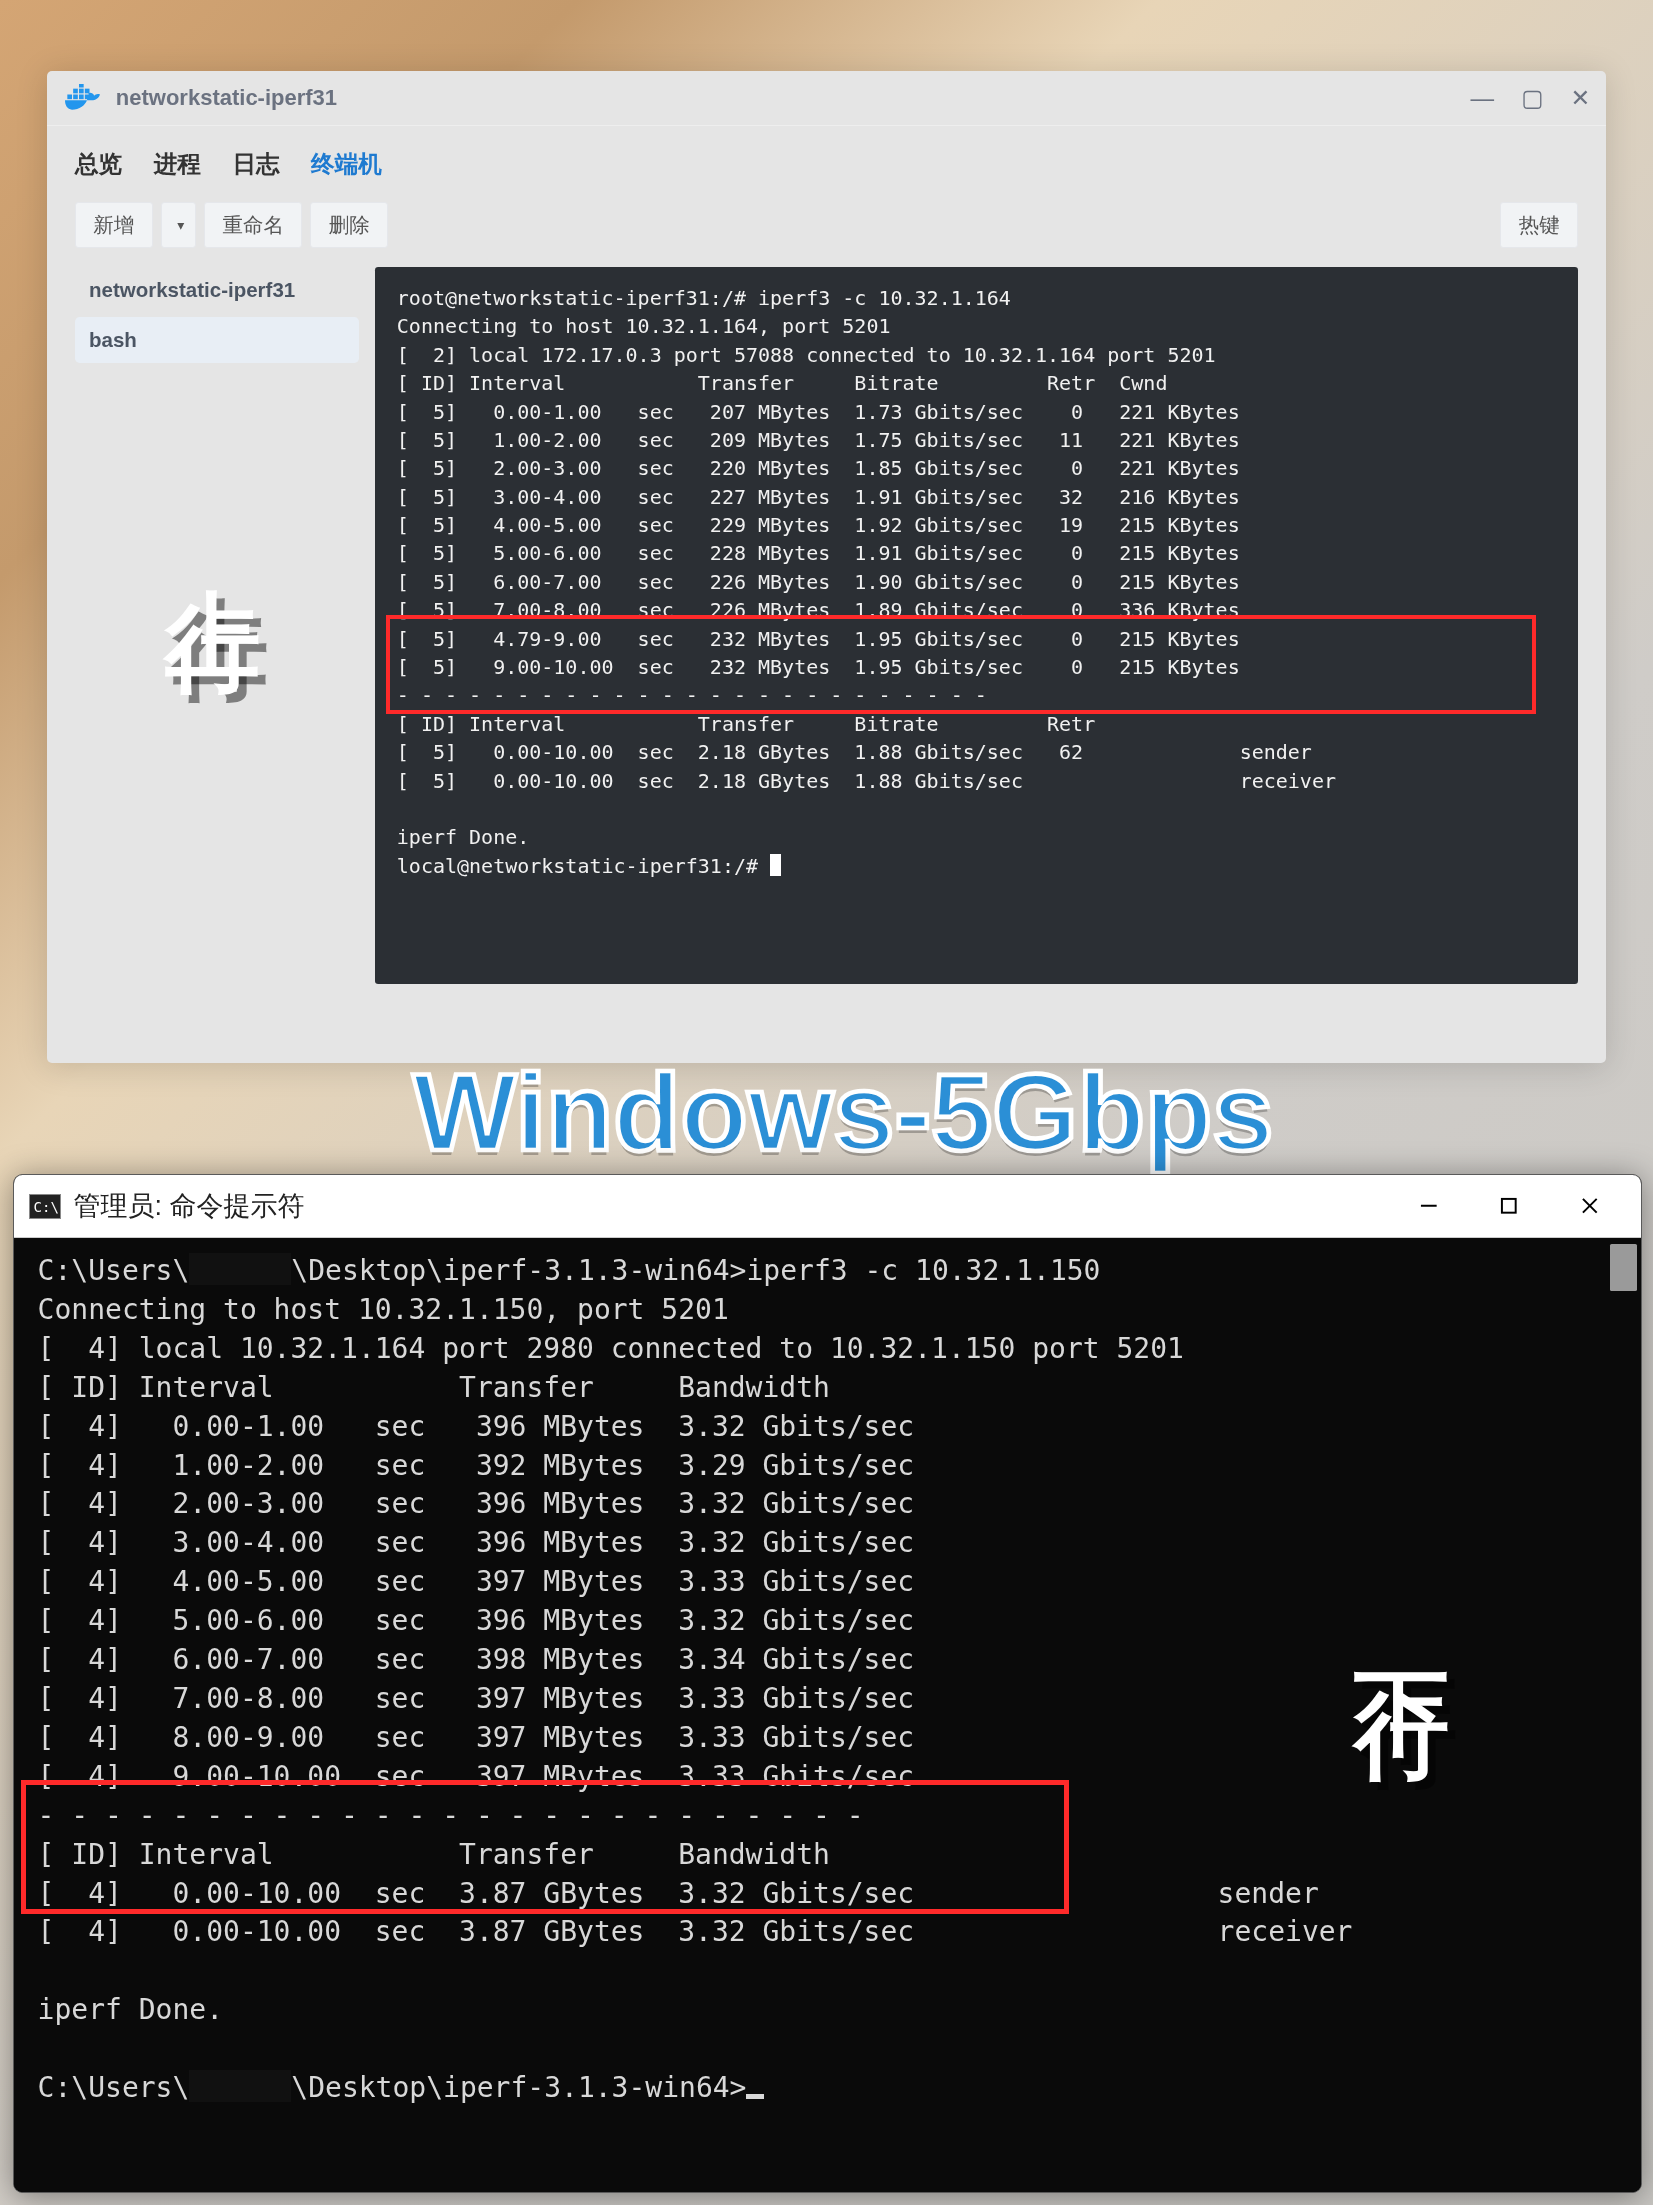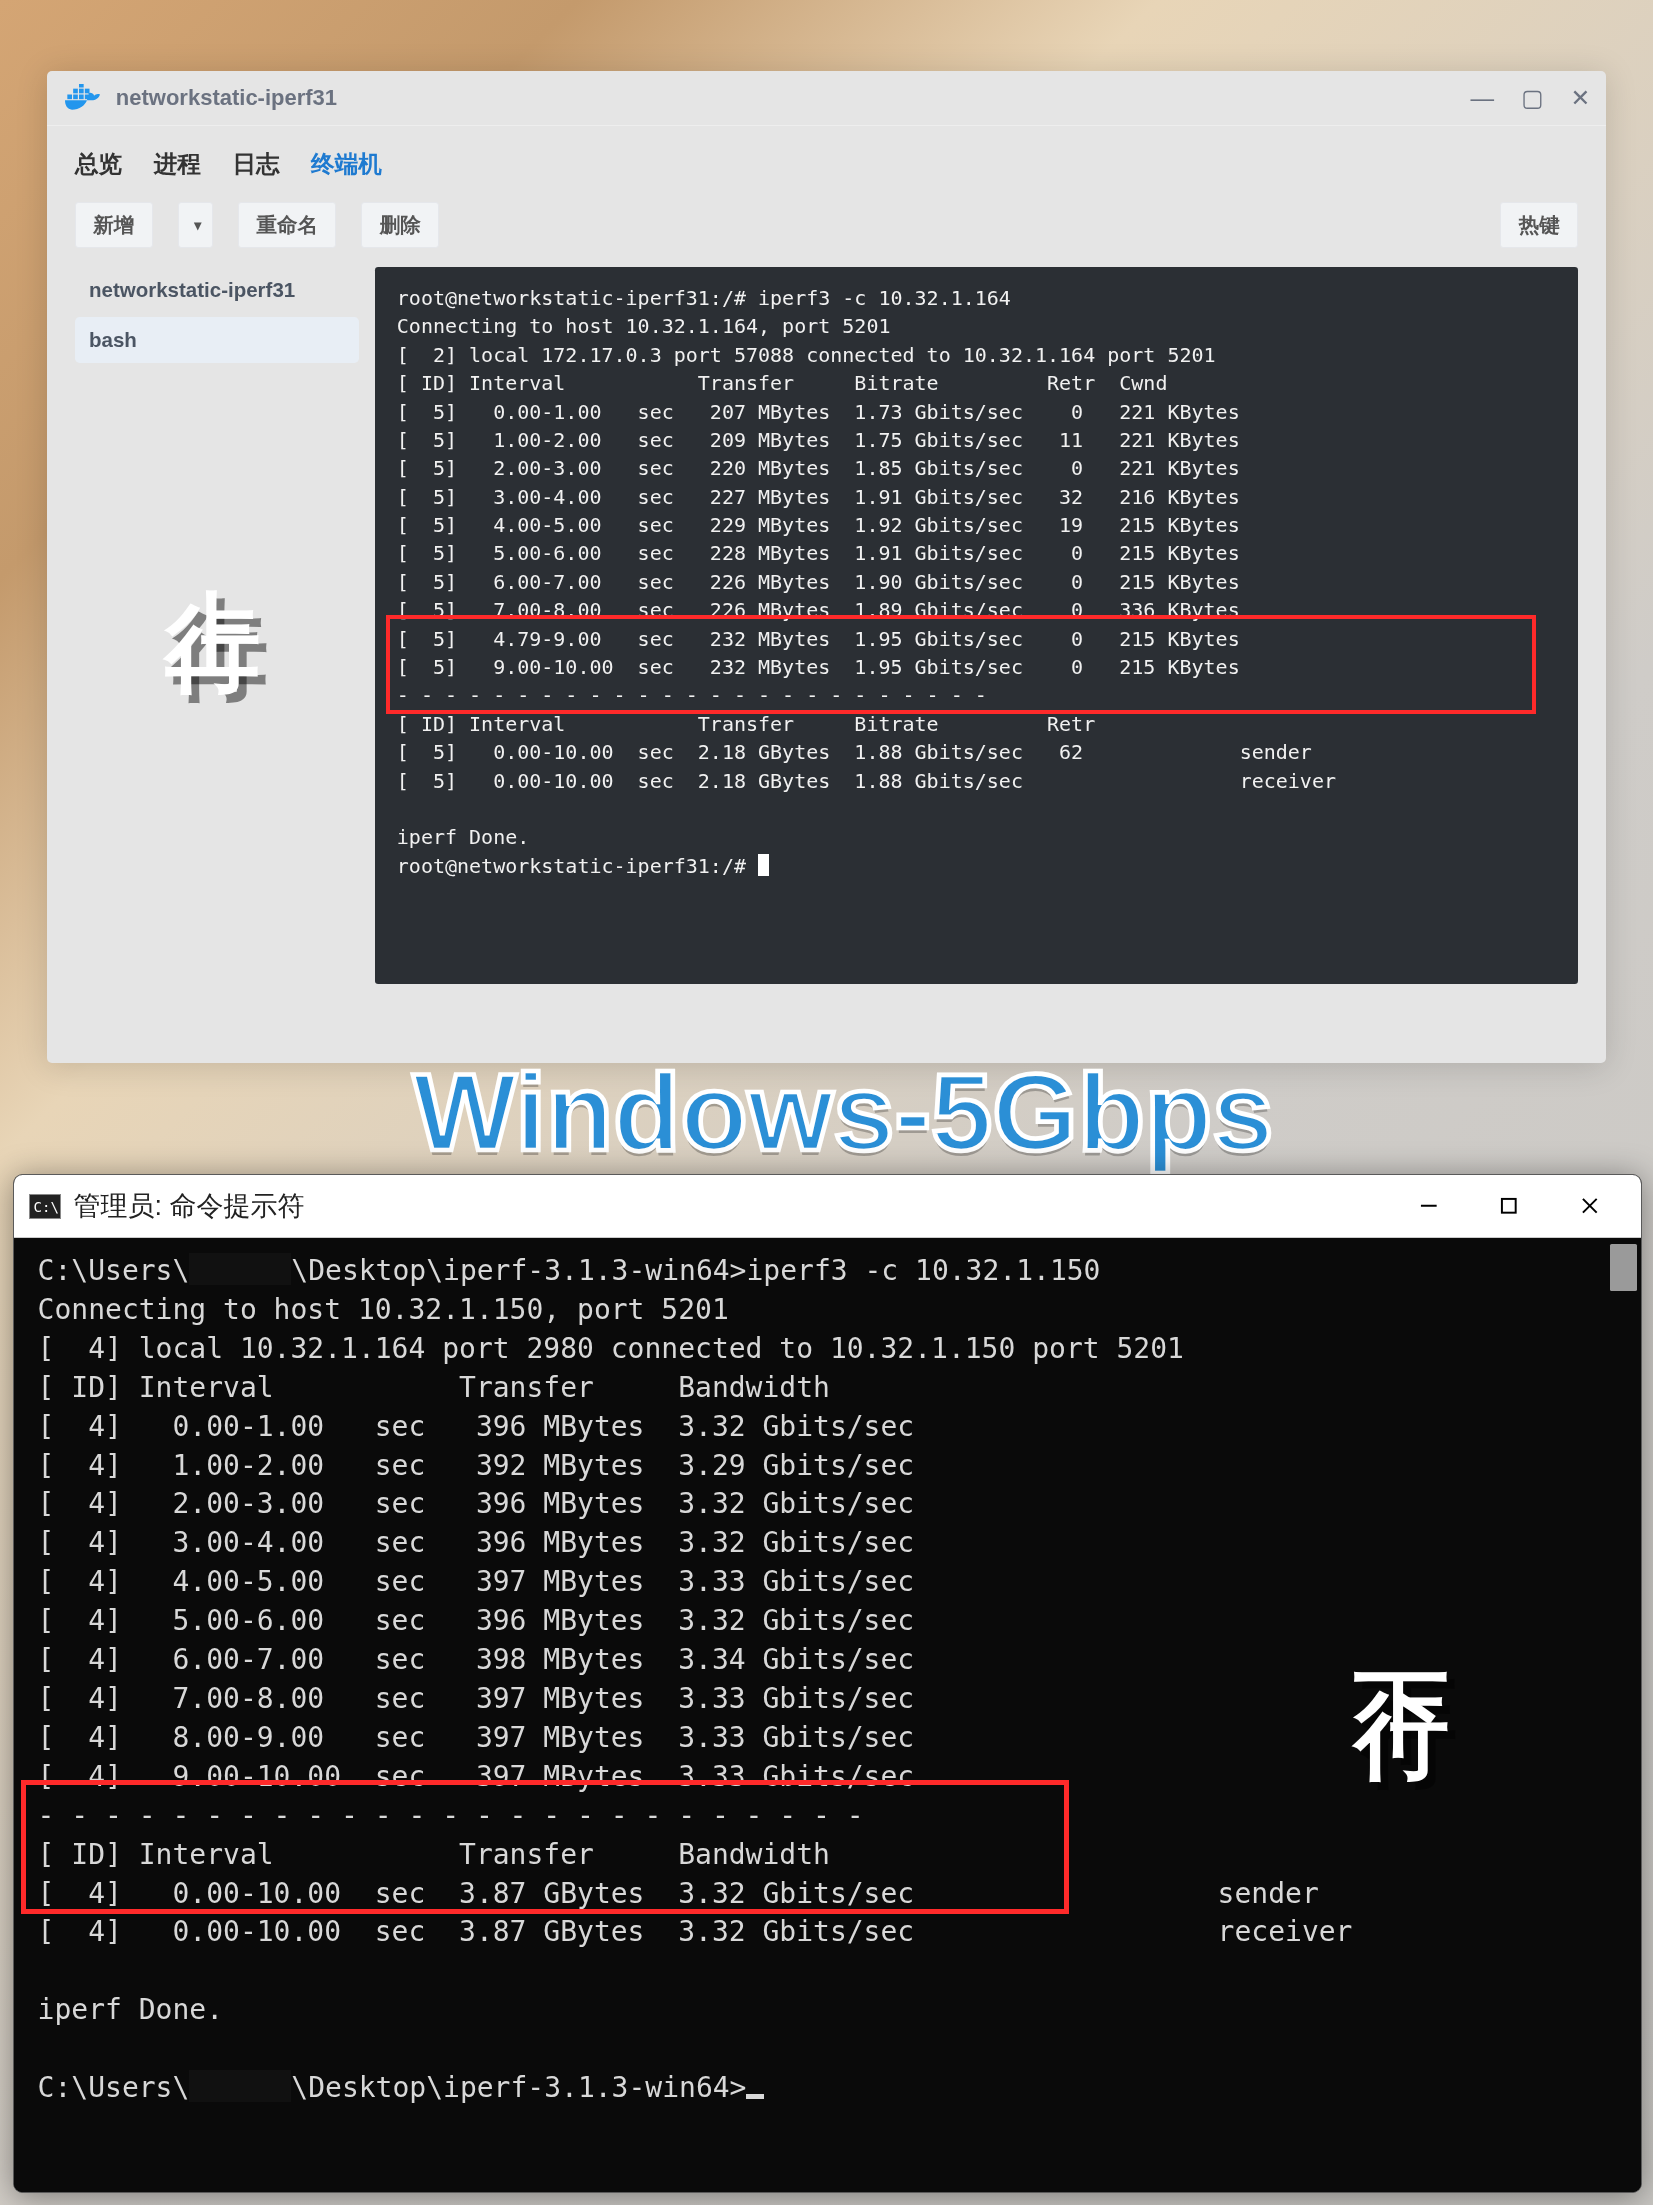--- a/index.html
+++ b/index.html
@@ -39,21 +39,21 @@
     margin-left: auto; display: flex; gap: 27px; align-items: center;
     color: #6b7280; font-size: 23.6px;
   }
   .win-controls span { cursor: pointer; }
   .docker-tabs {
     display: flex; gap: 31.5px; padding: 22px 28px 14px 28px;
     font-size: 23.6px; color: #333; font-weight: 600;
   }
   .docker-tabs .tab-active { color: #1e7ad0; }
   .docker-toolbar {
-    display: flex; gap: 25px; padding: 7.9px 28px 19px 28px; font-weight: bold;
+    display: flex; gap: 8px; padding: 7.9px 28px 19px 28px;
   }
   .tb-btn {
     background: #f1f3f5; border: 0.8px solid #e5e7eb; border-radius: 3.2px;
     padding: 7.9px 17.3px; font-size: 20.5px; color: #555; cursor: pointer;
     display: flex; align-items: center;
   }
   .tb-btn.split { padding: 7.9px 11px; }
   .tb-btn.split .caret { margin-left: 4.7px; font-size: 14px; }
   .tb-spacer { flex: 1; }
   .docker-body {
@@ -240,21 +240,21 @@
 <span>[  5]   6.00-7.00   sec   226 MBytes  1.90 Gbits/sec    0   215 KBytes</span>
 <span>[  5]   7.00-8.00   sec   226 MBytes  1.89 Gbits/sec    0   336 KBytes</span>
 <span>[  5]   4.79-9.00   sec   232 MBytes  1.95 Gbits/sec    0   215 KBytes</span>
 <span>[  5]   9.00-10.00  sec   232 MBytes  1.95 Gbits/sec    0   215 KBytes</span>
 <span>- - - - - - - - - - - - - - - - - - - - - - - - -</span>
 <span>[ ID] Interval           Transfer     Bitrate         Retr</span>
 <span>[  5]   0.00-10.00  sec  2.18 GBytes  1.88 Gbits/sec   62             sender</span>
 <span>[  5]   0.00-10.00  sec  2.18 GBytes  1.88 Gbits/sec                  receiver</span>
 
 <span>iperf Done.</span>
-<span>root@networkstatic-iperf31:/# </span><span class="cursor"></span>
+<span>local@networkstatic-iperf31:/# </span><span class="cursor"></span>
       <div class="hl-box"></div>
     </div>
   </div>
 </div>
 
 <div class="vlabel up">上行</div>
 
 <div class="mid-title">Windows-5Gbps</div>
 
 <div class="cmd-window">

